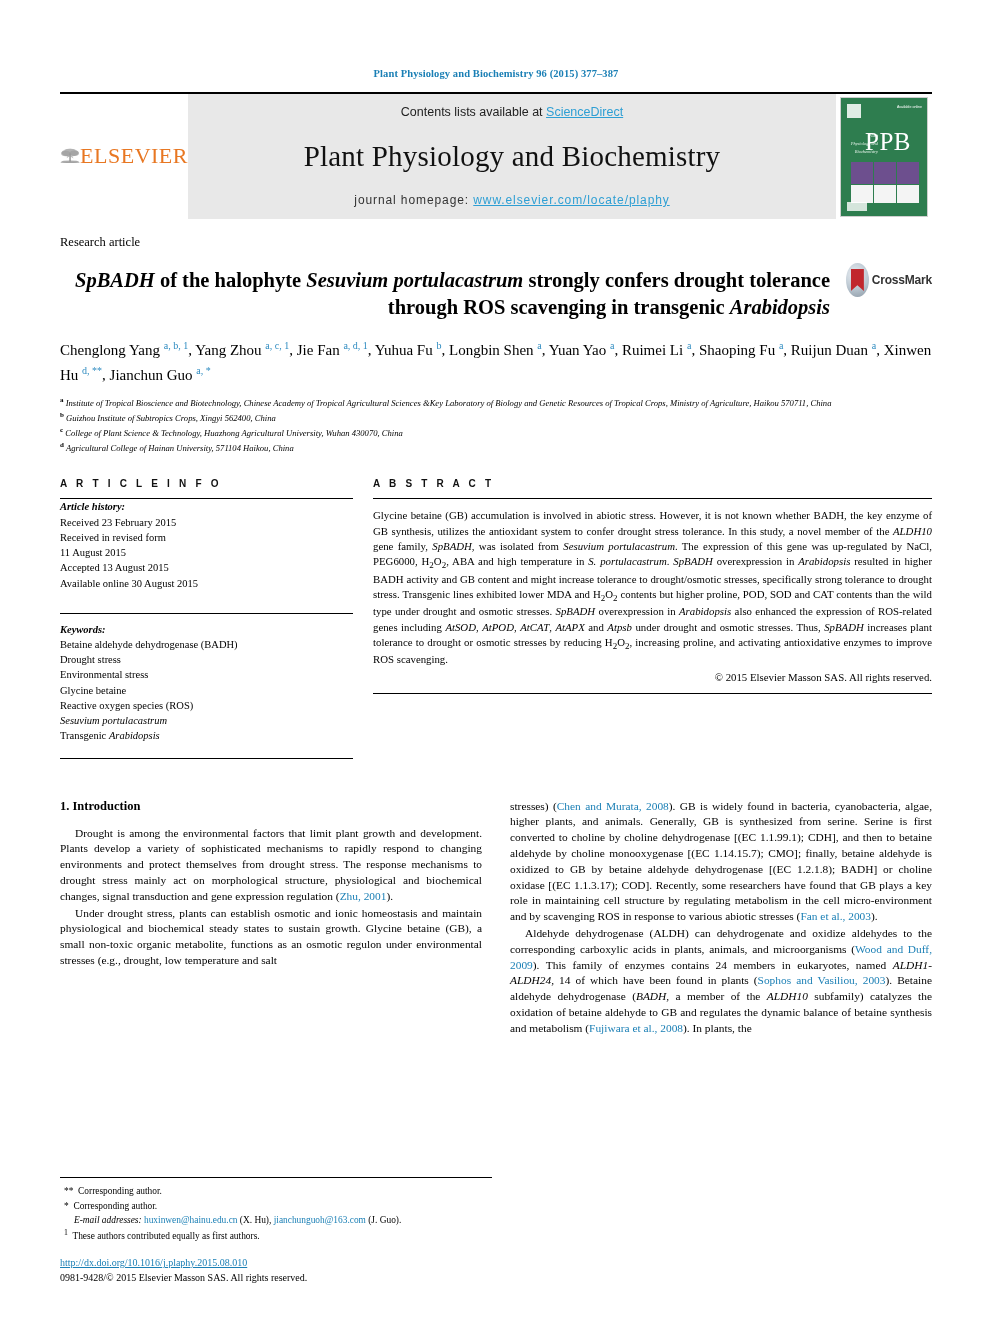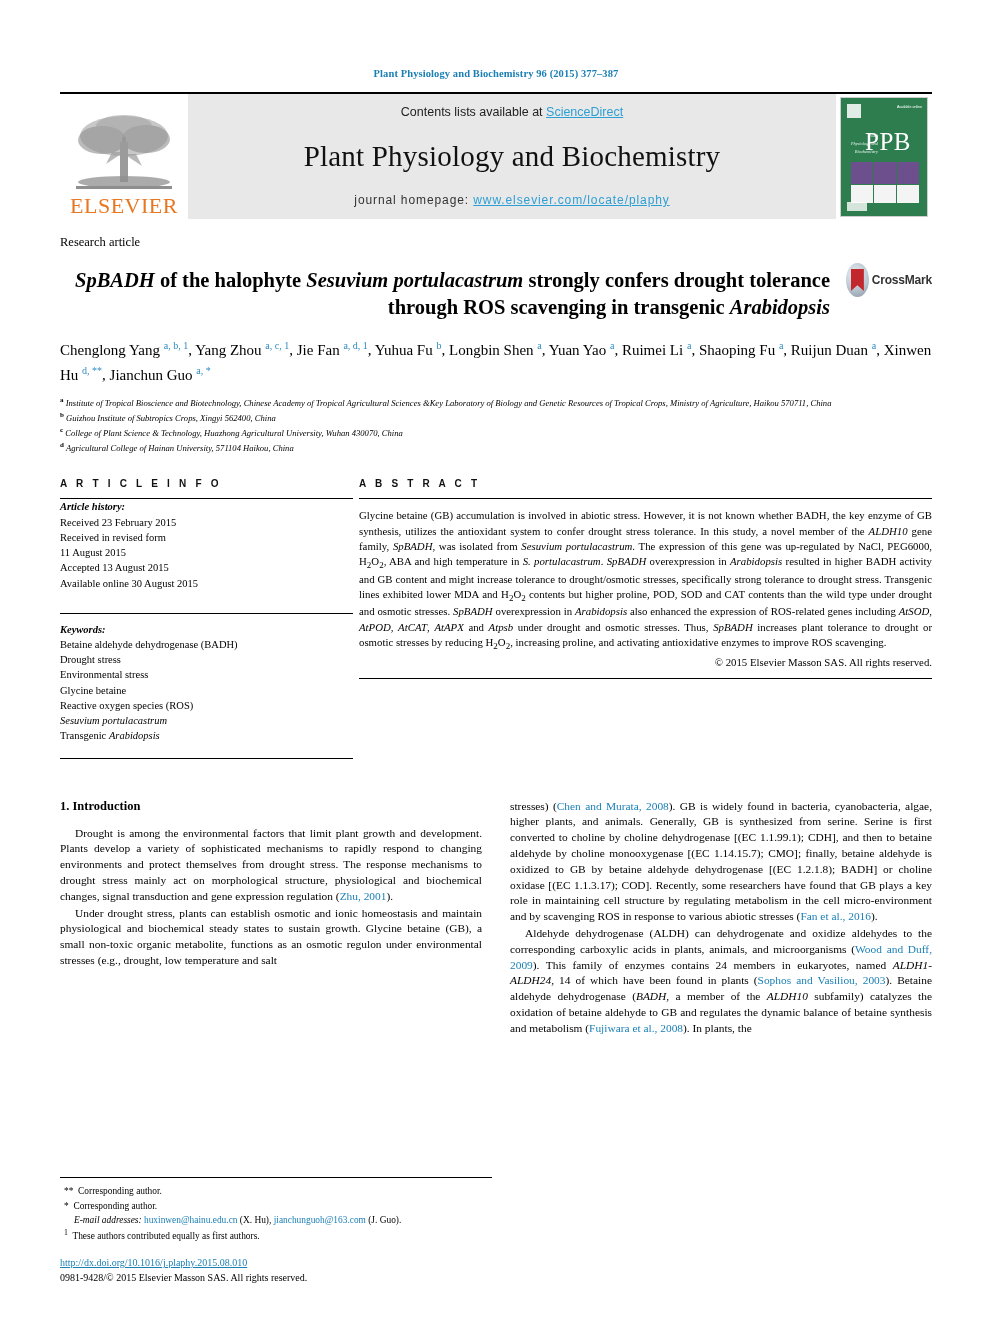--- a/index.html
+++ b/index.html
@@ -30,21 +30,21 @@
     margin-top: 13px;
     border-top: 2.5px solid #000;
     display: flex;
     align-items: stretch;
     height: 127px;
   }
   .elsevier-logo {
     width: 128px;
     flex: 0 0 128px;
     display: flex;
-    flex-direction: column;
+    flex-direction: row;
     justify-content: flex-end;
     align-items: center;
     padding-bottom: 2px;
   }
   .tree-svg { display:block; }
   .elsevier-word {
     font-family: "Liberation Serif", serif;
     color: #E87722;
     font-size: 22px;
     letter-spacing: .5px;
@@ -159,21 +159,21 @@
 
   .affiliations {
     margin-top: 8px;
     font-size: 8.6px;
     font-style: italic;
     line-height: 1.52;
   }
   .affiliations sup { font-style: normal; font-weight: bold; font-size: 7px; }
 
   
-  .info-abs { display:flex; margin-top: 24px; gap: 6px; }
+  .info-abs { display:flex; margin-top: 24px; gap: 20px; }
   .col-info { flex: 0 0 293px; width: 293px; }
   .col-abs  { flex: 1 1 auto; }
   .sec-head {
     font-family: "Liberation Sans", sans-serif;
     font-size: 10px; font-weight: bold; letter-spacing: 3.2px;
     color: #111;
   }
   .rule { border-top: 1px solid #000; margin-top: 9px; }
   .rule-thin { border-top: 1px solid #000; margin-top: 10px; }
 
@@ -377,21 +377,21 @@
         stresses) (<a class="ref" href="#">Chen and Murata, 2008</a>). GB is widely found in bacteria,
         cyanobacteria, algae, higher plants, and animals. Generally, GB is
         synthesized from serine. Serine is first converted to choline by
         choline dehydrogenase [(EC 1.1.99.1); CDH], and then to betaine
         aldehyde by choline monooxygenase [(EC 1.14.15.7); CMO]; finally,
         betaine aldehyde is oxidized to GB by betaine aldehyde dehydrogenase
         [(EC 1.2.1.8); BADH] or choline oxidase [(EC 1.1.3.17); COD].
         Recently, some researchers have found that GB plays a key role in
         maintaining cell structure by regulating metabolism in the cell
         micro-environment and by scavenging ROS in response to various
-        abiotic stresses (<a class="ref" href="#">Fan et al., 2016</a>).
+        abiotic stresses (<a class="ref" href="#">Fan et al., 2003</a>).
       </p>
       <p class="para">
         Aldehyde dehydrogenase (ALDH) can dehydrogenate and
         oxidize aldehydes to the corresponding carboxylic acids in plants,
         animals, and microorganisms (<a class="ref" href="#">Wood and Duff, 2009</a>). This family of
         enzymes contains 24 members in eukaryotes, named <i>ALDH1-</i>
         <i>ALDH24</i>, 14 of which have been found in plants (<a class="ref" href="#">Sophos and</a>
         <a class="ref" href="#">Vasiliou, 2003</a>). Betaine aldehyde dehydrogenase (<i>BADH</i>, a member
         of the <i>ALDH10</i> subfamily) catalyzes the oxidation of betaine
         aldehyde to GB and regulates the dynamic balance of betaine

